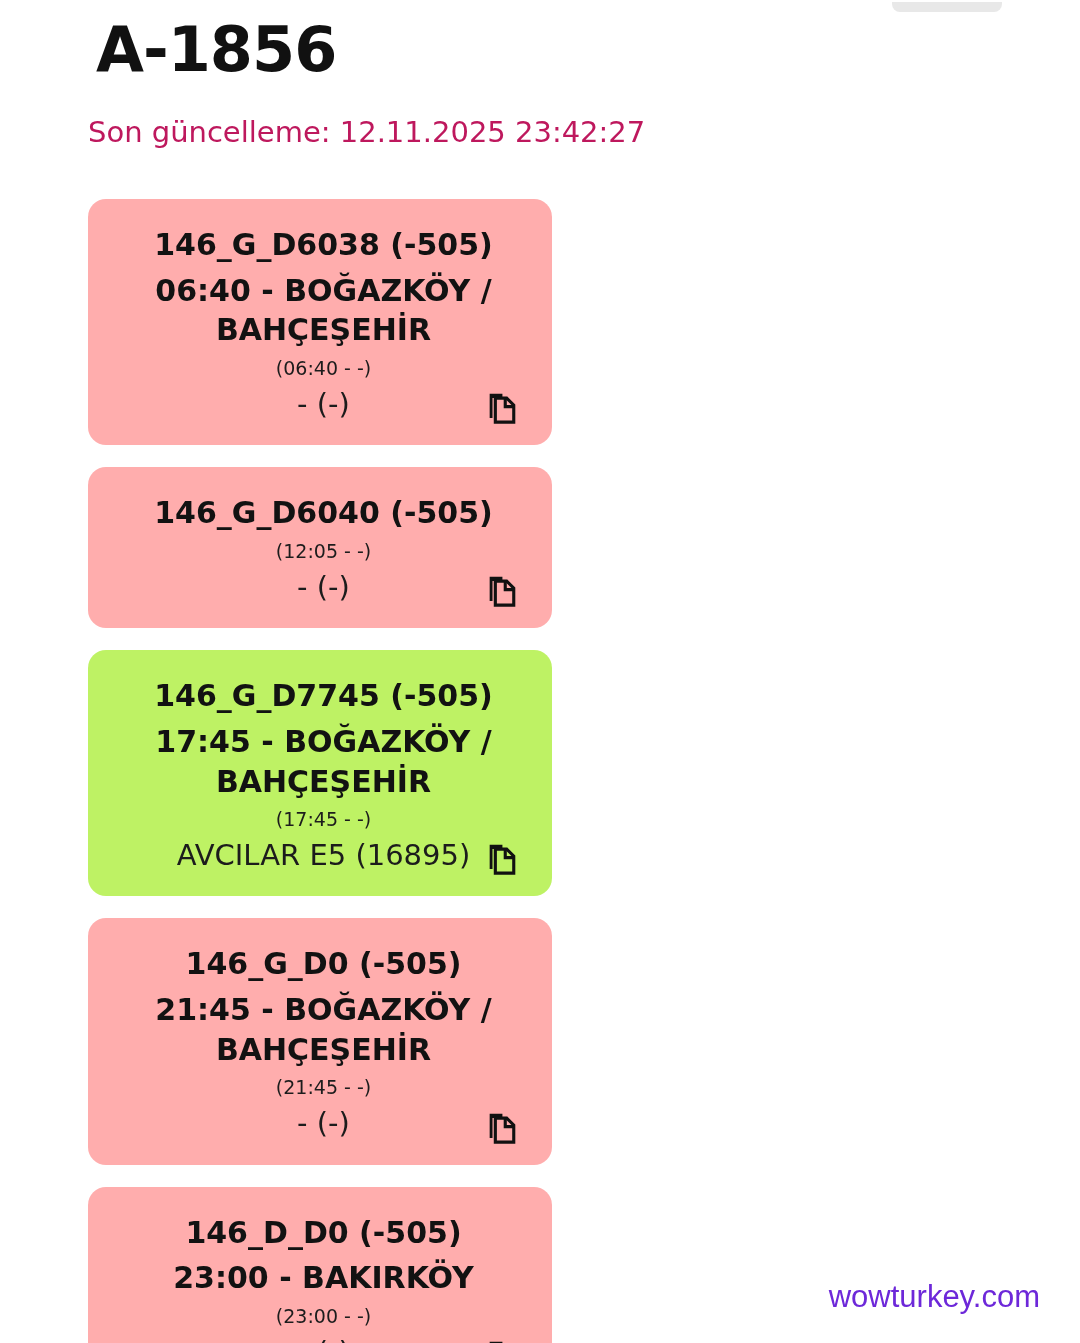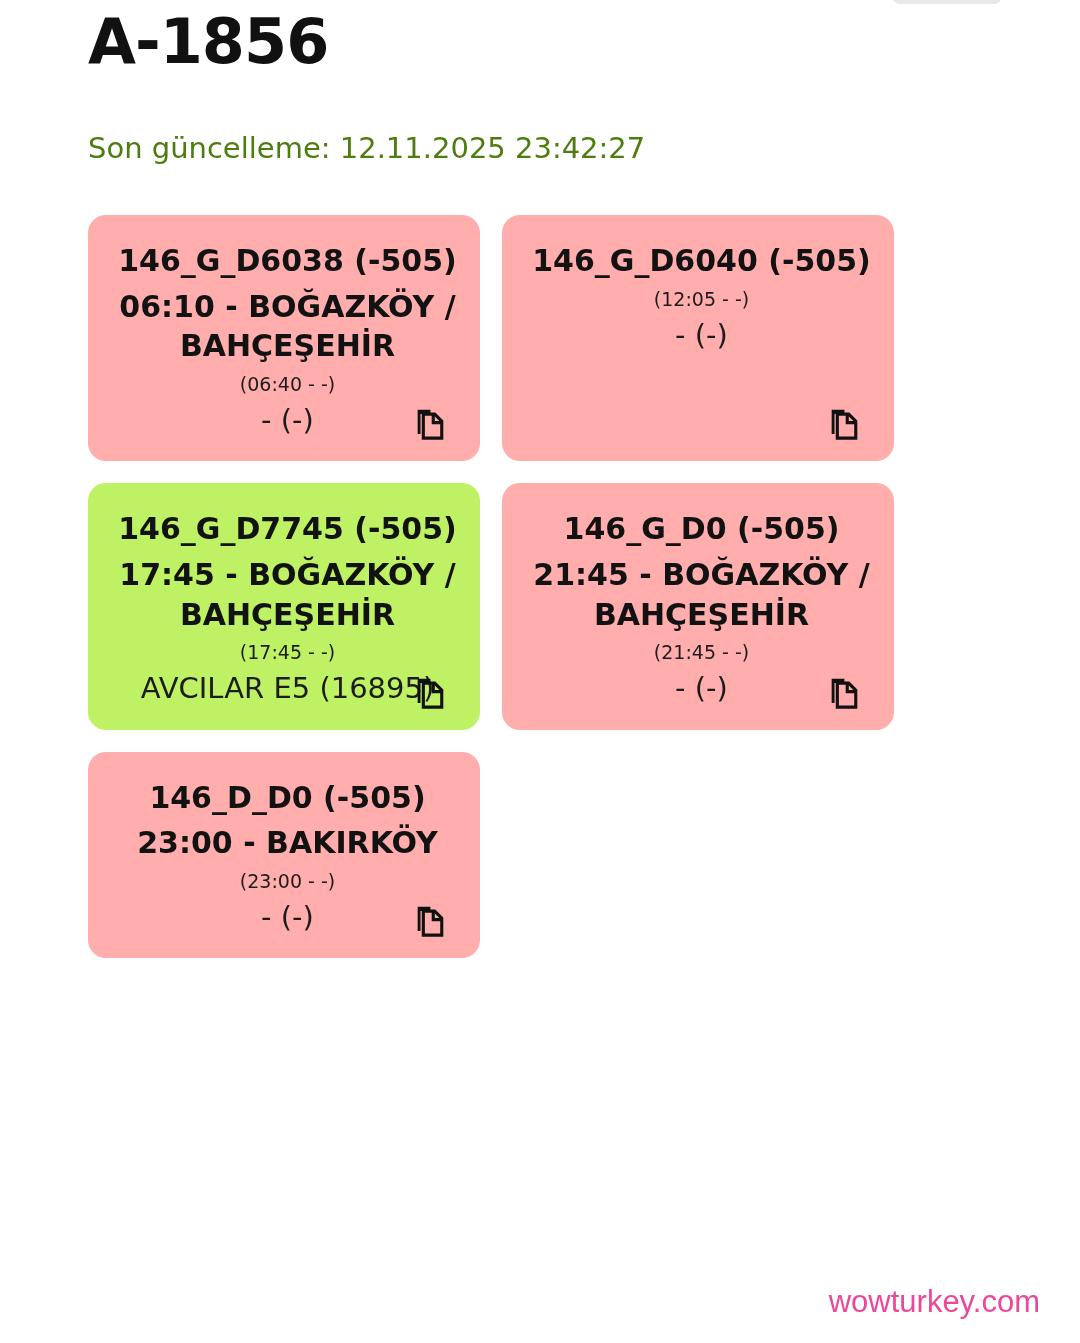--- a/index.html
+++ b/index.html
@@ -19,44 +19,44 @@
     padding: 0 40px;
     box-sizing: border-box;
     width: 1080px;
     height: 1343px;
     position: relative;
   }
   .page-title {
     font-size: 62px;
     font-weight: 800;
     letter-spacing: -1px;
-    margin: 0;
+    margin: 8px;
     padding-top: 6px;
     padding-left: 48px;
     color: #111111;
     line-height: 1.15;
   }
   .last-update {
     font-size: 29px;
-    color: #4d7c0f;
+    color: #be185d;
     padding-left: 48px;
-    margin-top: 54px;
+    margin-top: 30px;
     font-weight: 400;
   }
   .cards {
     margin-top: 50px;
     padding-left: 48px;
     display: flex;
     flex-wrap: wrap;
     gap: 22px 22px;
     width: 960px;
     box-sizing: border-box;
   }
   .card {
-    width: 392px;
+    width: 464px;
     box-sizing: border-box;
     border-radius: 18px;
     padding: 26px 18px 22px 25px;
     position: relative;
     text-align: center;
     line-height: 1.32;
   }
   .card.red {
     background: #ffadad;
   }
@@ -94,23 +94,23 @@
     width: 34px;
     height: 34px;
     cursor: pointer;
   }
   .copy-icon svg {
     display: block;
   }
   .watermark {
     position: absolute;
     right: 40px;
-    bottom: 23px;
+    bottom: 36px;
     font-size: 31px;
-    color: #ec4899;
+    color: #6d28d9;
     font-family: "Liberation Sans", sans-serif;
   }
   .top-notch {
     position: absolute;
     top: -6px;
     right: 78px;
     width: 110px;
     height: 10px;
     background: #e8e8e8;
     border-radius: 0 0 8px 8px;
@@ -123,21 +123,21 @@
   <div class="top-notch"></div>
 
   <h1 class="page-title">A-1856</h1>
 
   <div class="last-update">Son güncelleme: 12.11.2025 23:42:27</div>
 
   <div class="cards">
 
     <div class="card red">
       <div class="card-line1">146_G_D6038 (-505)</div>
-      <div class="card-line2">06:10 - BOĞAZKÖY / BAHÇEŞEHİR</div>
+      <div class="card-line2">06:40 - BOĞAZKÖY / BAHÇEŞEHİR</div>
       <div class="card-line3">(06:40 - -)</div>
       <div class="card-line4">- (-)</div>
       <span class="copy-icon">
         <svg viewBox="0 0 24 24" width="34" height="34" aria-hidden="true">
           <path d="M4 2h9l0 3H6v14H4z" fill="#111111"></path>
           <path d="M8 5h8l5 5v12H8z" fill="none" stroke="#111111" stroke-width="2.2"></path>
           <path d="M15 5v6h6" fill="none" stroke="#111111" stroke-width="2.2"></path>
         </svg>
       </span>
     </div>

